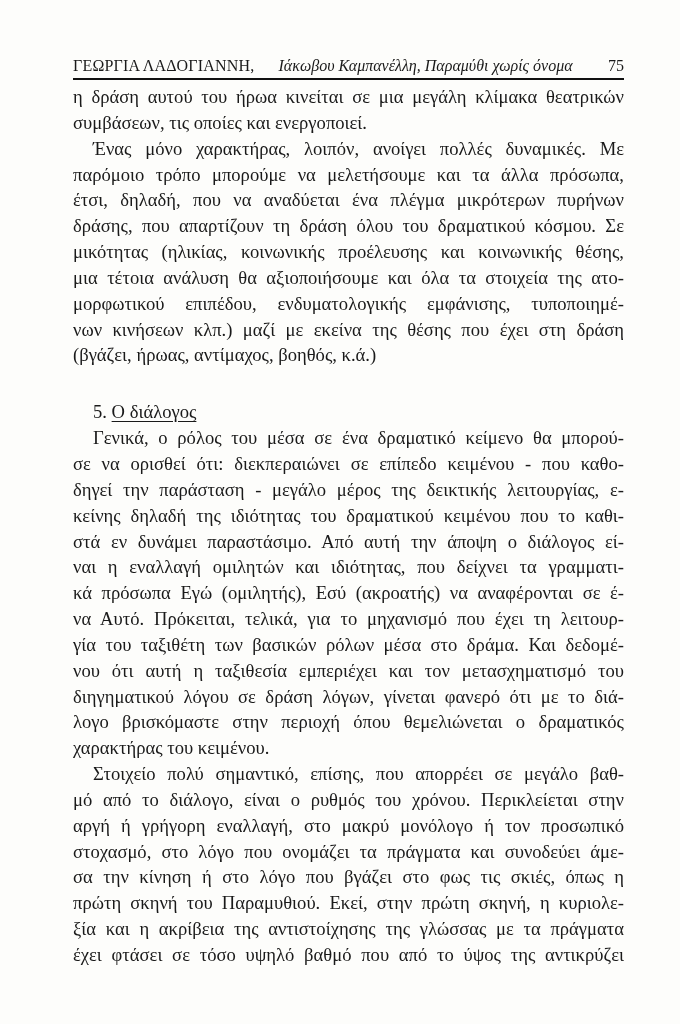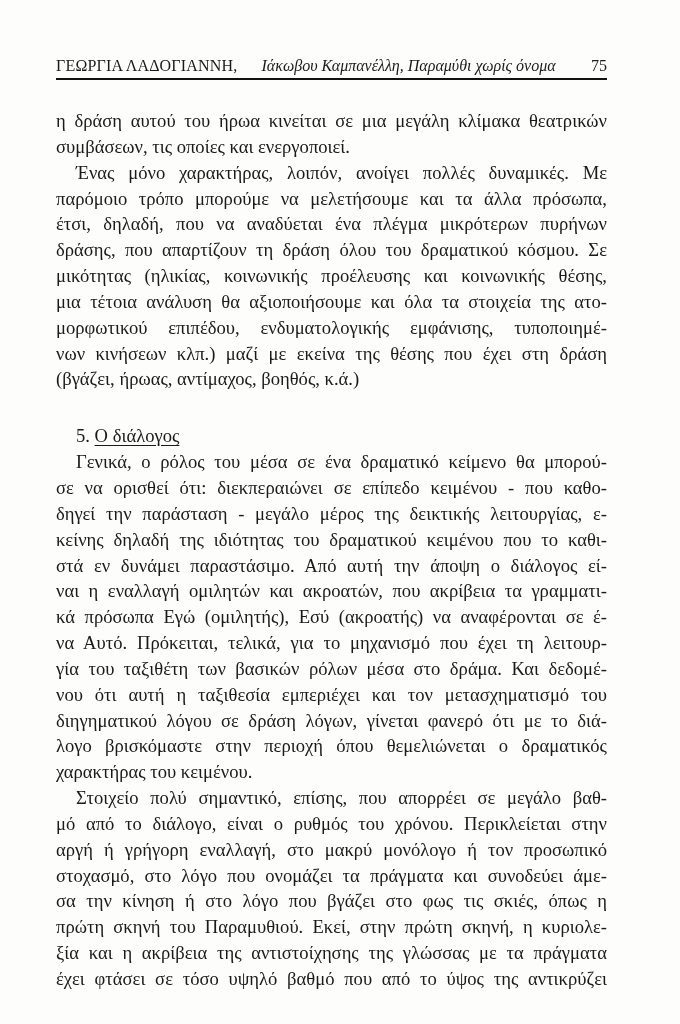--- a/index.html
+++ b/index.html
@@ -4,34 +4,34 @@
 <style>
   html, body { margin: 0; padding: 0; }
   body {
     width: 680px; height: 1024px; overflow: hidden;
     background: #fdfdfb;
     font-family: "Liberation Serif", "DejaVu Serif", serif;
     color: #1a1a1a;
     position: relative;
   }
   .page {
-    position: absolute; left: 56px; top: 56px; width: 551px;
+    position: absolute; left: 73px; top: 56px; width: 551px;
   }
   .running-header {
     display: flex; align-items: baseline; justify-content: space-between;
     font-size: 16px; line-height: 20px;
     padding-bottom: 2px;
     border-bottom: 2px solid #111;
     white-space: nowrap;
   }
   .rh-author { letter-spacing: 0.2px; }
   .rh-title { font-style: italic; margin-left: 24px; flex: 1; }
   .rh-page { margin-left: 24px; }
   .body-text {
-    margin-top: 28px;
+    margin-top: 4px;
     font-size: 18.6px;
     line-height: 25.85px;
   }
   .line {
     display: block;
     text-align: justify;
     text-align-last: justify;
     white-space: nowrap;
     height: 25.85px;
     overflow: visible;
@@ -78,21 +78,21 @@
       <span>5.</span>
       <span class="ul">Ο διάλογος</span>
     </div>
 
     <div>
       <span class="line indent">Γενικά, ο ρόλος του μέσα σε ένα δραματικό κείμενο θα μπορού-</span>
       <span class="line">σε να ορισθεί ότι: διεκπεραιώνει σε επίπεδο κειμένου - που καθο-</span>
       <span class="line">δηγεί την παράσταση - μεγάλο μέρος της δεικτικής λειτουργίας, ε-</span>
       <span class="line">κείνης δηλαδή της ιδιότητας του δραματικού κειμένου που το καθι-</span>
       <span class="line">στά εν δυνάμει παραστάσιμο. Από αυτή την άποψη ο διάλογος εί-</span>
-      <span class="line">ναι η εναλλαγή ομιλητών και ακροατών, που ακρίβεια τα γραμματι-</span>
+      <span class="line">ναι η εναλλαγή ομιλητών και ιδιότητας, που δείχνει τα γραμματι-</span>
       <span class="line">κά πρόσωπα Εγώ (ομιλητής), Εσύ (ακροατής) να αναφέρονται σε έ-</span>
       <span class="line">να Αυτό. Πρόκειται, τελικά, για το μηχανισμό που έχει τη λειτουρ-</span>
       <span class="line">γία του ταξιθέτη των βασικών ρόλων μέσα στο δράμα. Και δεδομέ-</span>
       <span class="line">νου ότι αυτή η ταξιθεσία εμπεριέχει και τον μετασχηματισμό του</span>
       <span class="line">διηγηματικού λόγου σε δράση λόγων, γίνεται φανερό ότι με το διά-</span>
       <span class="line">λογο βρισκόμαστε στην περιοχή όπου θεμελιώνεται ο δραματικός</span>
       <span class="line last">χαρακτήρας του κειμένου.</span>
     </div>
 
     <div>

